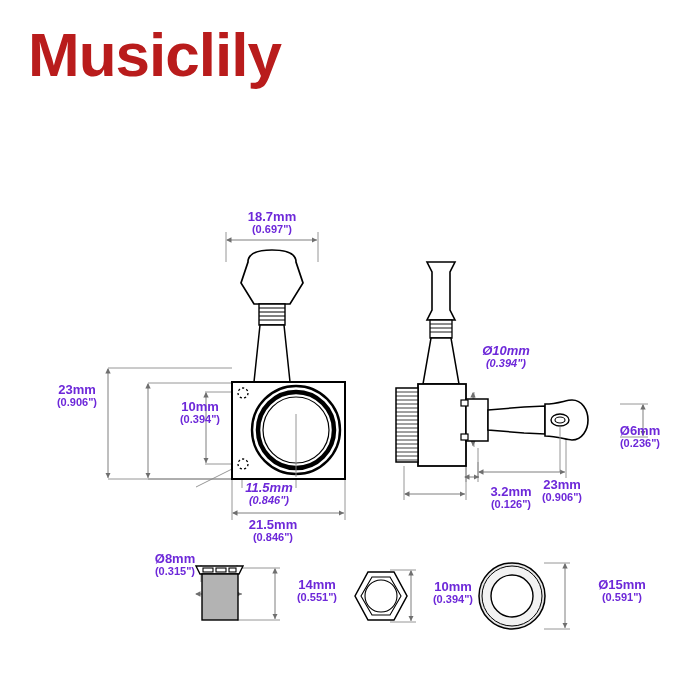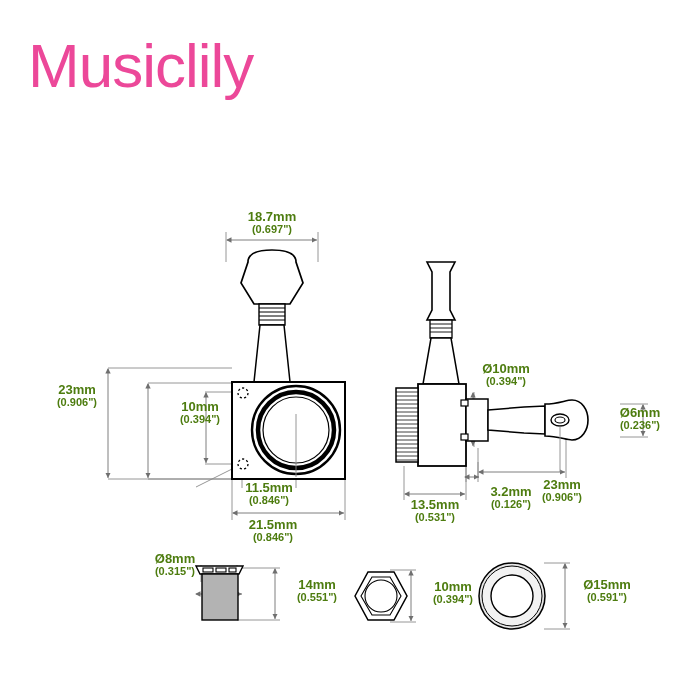--- a/index.html
+++ b/index.html
@@ -4,28 +4,27 @@
 <style>
   html,body{margin:0;padding:0;}
   body{
     width:700px;height:700px;background:#ffffff;
     font-family:"Liberation Sans", sans-serif;
     overflow:hidden;position:relative;
   }
   #sheet{position:absolute;inset:0;width:700px;height:700px;}
   .logo{
     position:absolute;left:28px;top:24px;
-    font-size:62px;font-weight:400;color:#ec4899;
+    font-size:62px;font-weight:700;color:#b91c1c;
     letter-spacing:-1px;line-height:1;
     font-family:"Liberation Sans", sans-serif;
     white-space:nowrap;
-    margin-top:11px;
   }
   .dimlabel{
-    position:absolute;text-align:center;color:#4d7c0f;
+    position:absolute;text-align:center;color:#6d28d9;
     font-family:"Liberation Sans", sans-serif;
     line-height:1.04;white-space:nowrap;
   }
   .dimlabel .mm{font-size:13px;font-weight:700;display:block;}
   .dimlabel .inch{font-size:11px;font-weight:700;display:block;}
   svg{display:block;}
 </style>
 </head>
 <body>
 
@@ -194,44 +193,40 @@
     <span class="inch">(0.906")</span>
   </div>
 
 
   <div class="dimlabel" style="left:164px;top:400px;width:72px;">
     <span class="mm">10mm</span>
     <span class="inch">(0.394")</span>
   </div>
 
 
-  <div class="dimlabel" style="left:229px;top:481px;width:80px;">
+  <div class="dimlabel" style="left:229px;top:481px;width:80px;font-style:italic;">
     <span class="mm">11.5mm</span>
     <span class="inch">(0.846")</span>
   </div>
 
   <div class="dimlabel" style="left:232px;top:518px;width:82px;">
     <span class="mm">21.5mm</span>
     <span class="inch">(0.846")</span>
   </div>
 
-  <div class="dimlabel" style="left:466px;top:362px;width:80px;">
+  <div class="dimlabel" style="left:466px;top:344px;width:80px;font-style:italic;">
     <span class="mm">Ø10mm</span>
     <span class="inch">(0.394")</span>
   </div>
 
-  <div class="dimlabel" style="left:602px;top:406px;width:76px;">
+  <div class="dimlabel" style="left:602px;top:424px;width:76px;">
     <span class="mm">Ø6mm</span>
     <span class="inch">(0.236")</span>
   </div>
 
-  <div class="dimlabel" style="left:394px;top:498px;width:82px;">
-    <span class="mm">13.5mm</span>
-    <span class="inch">(0.531")</span>
-  </div>
 
   <div class="dimlabel" style="left:478px;top:485px;width:66px;">
     <span class="mm">3.2mm</span>
     <span class="inch">(0.126")</span>
   </div>
 
   <div class="dimlabel" style="left:524px;top:478px;width:76px;">
     <span class="mm">23mm</span>
     <span class="inch">(0.906")</span>
   </div>
@@ -244,18 +239,18 @@
   <div class="dimlabel" style="left:282px;top:578px;width:70px;">
     <span class="mm">14mm</span>
     <span class="inch">(0.551")</span>
   </div>
 
   <div class="dimlabel" style="left:418px;top:580px;width:70px;">
     <span class="mm">10mm</span>
     <span class="inch">(0.394")</span>
   </div>
 
-  <div class="dimlabel" style="left:566px;top:578px;width:82px;">
+  <div class="dimlabel" style="left:581px;top:578px;width:82px;">
     <span class="mm">Ø15mm</span>
     <span class="inch">(0.591")</span>
   </div>
 
 </div>
 
 </body></html>

